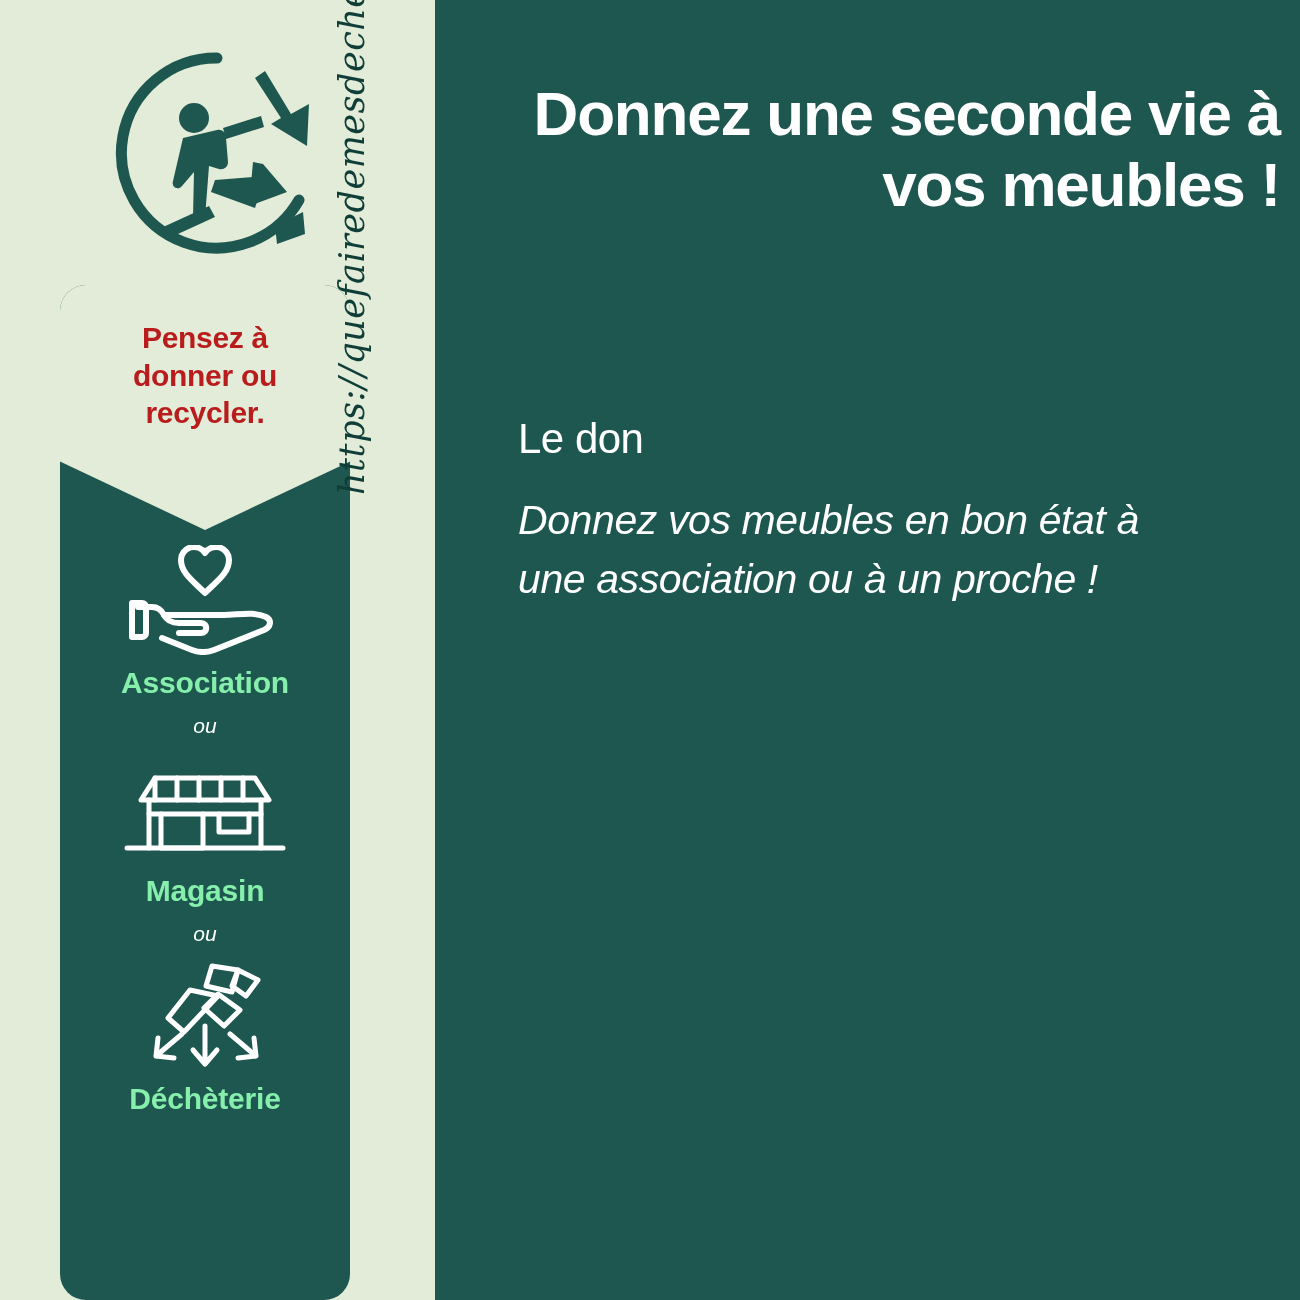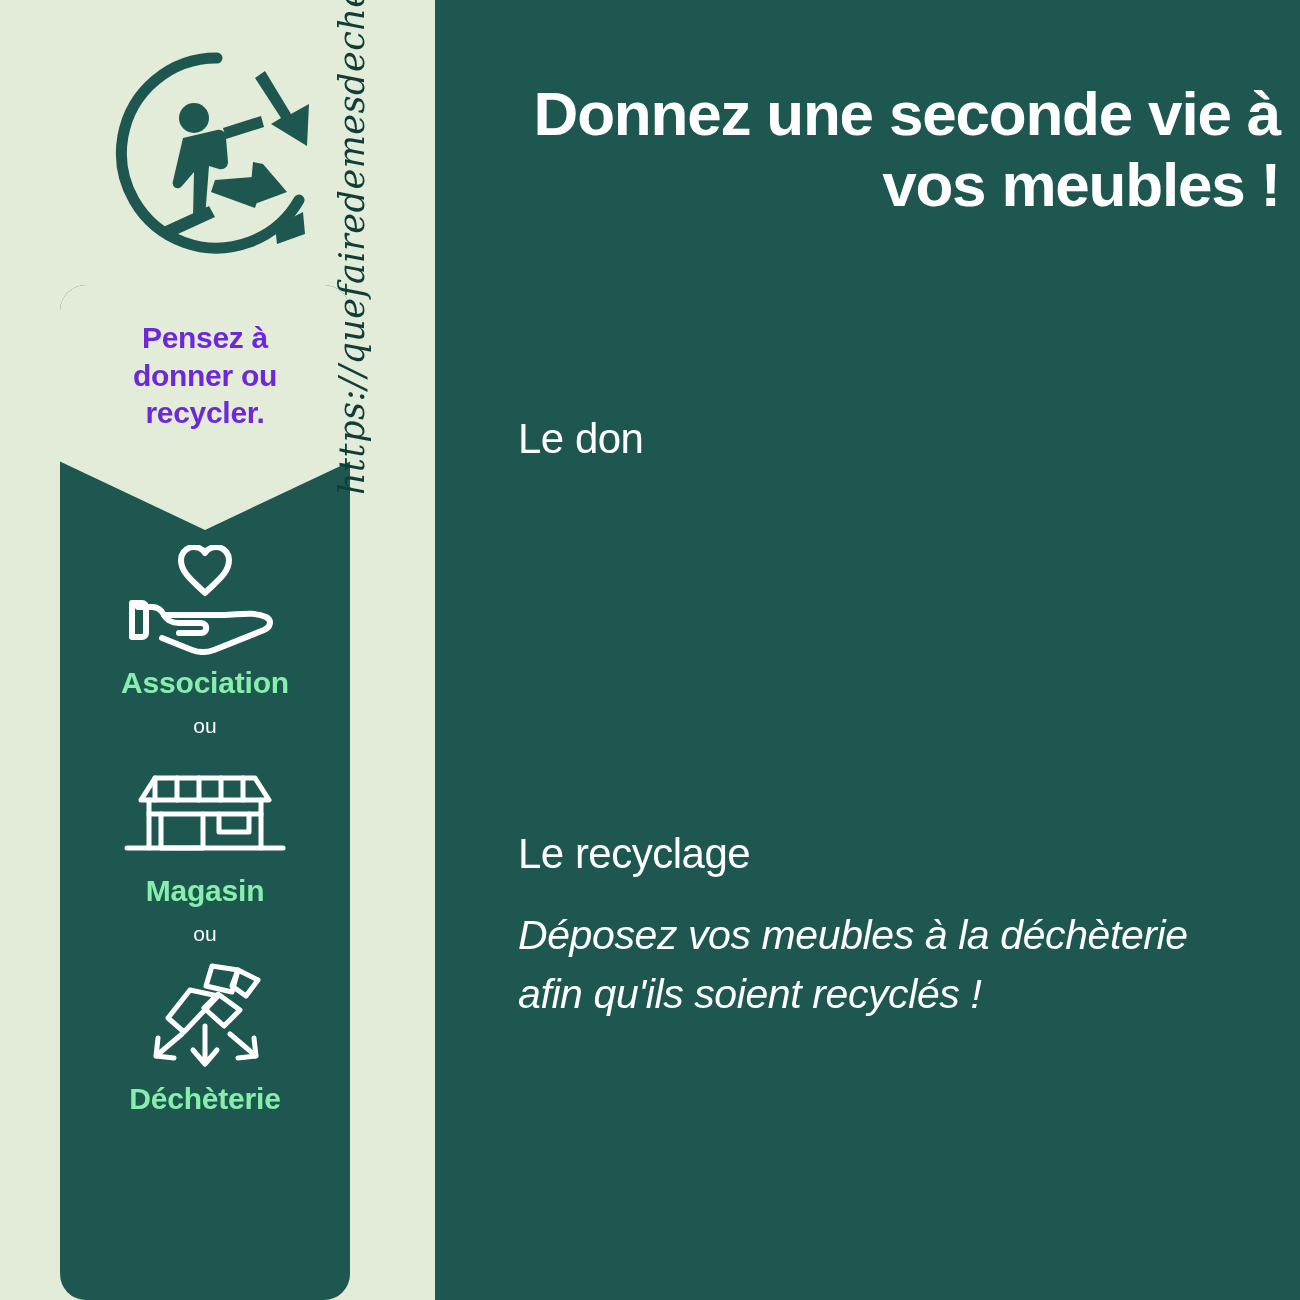--- a/index.html
+++ b/index.html
@@ -60,21 +60,21 @@
     border-radius: 26px 26px 0 0;
     clip-path: polygon(0 0, 100% 0, 100% 72%, 50% 100%, 0 72%);
     display: flex;
     align-items: flex-start;
     justify-content: center;
   }
   .pale-banner-text {
     margin-top: 34px;
     width: 230px;
     text-align: center;
-    color: #6d28d9;
+    color: #b91c1c;
     font-weight: bold;
     font-size: 30px;
     line-height: 1.25;
     letter-spacing: -0.3px;
   }
 
   
   .steps {
     position: absolute;
     left: 0;
@@ -93,20 +93,21 @@
     justify-content: center;
   }
   .step-label {
     font-size: 30px;
     font-weight: bold;
     letter-spacing: -0.2px;
     margin-top: 6px;
   }
   .step-sep {
     font-size: 21px;
+    font-style: italic;
     color: #ffffff;
     margin: 14px 0 10px 0;
     text-align: center;
     width: 290px;
   }
 
   
   .url-vertical {
     position: absolute;
     left: 332px;
@@ -248,20 +249,17 @@
 
     </div>
   </div>
 
   <div class="url-vertical">https://quefairedemesdechets.fr</div>
 
   <div class="headline">Donnez une seconde vie à vos meubles !</div>
 
   <div class="section section-1">
     <div class="section-title">Le don</div>
+    <div class="section-body">Donnez vos meubles en bon état à une association ou à un proche !</div>
   </div>
 
-  <div class="section section-2">
-    <div class="section-title">Le recyclage</div>
-    <div class="section-body">Déposez vos meubles à la déchèterie afin qu'ils soient recyclés !</div>
-  </div>
 
 </div>
 
 </body></html>

